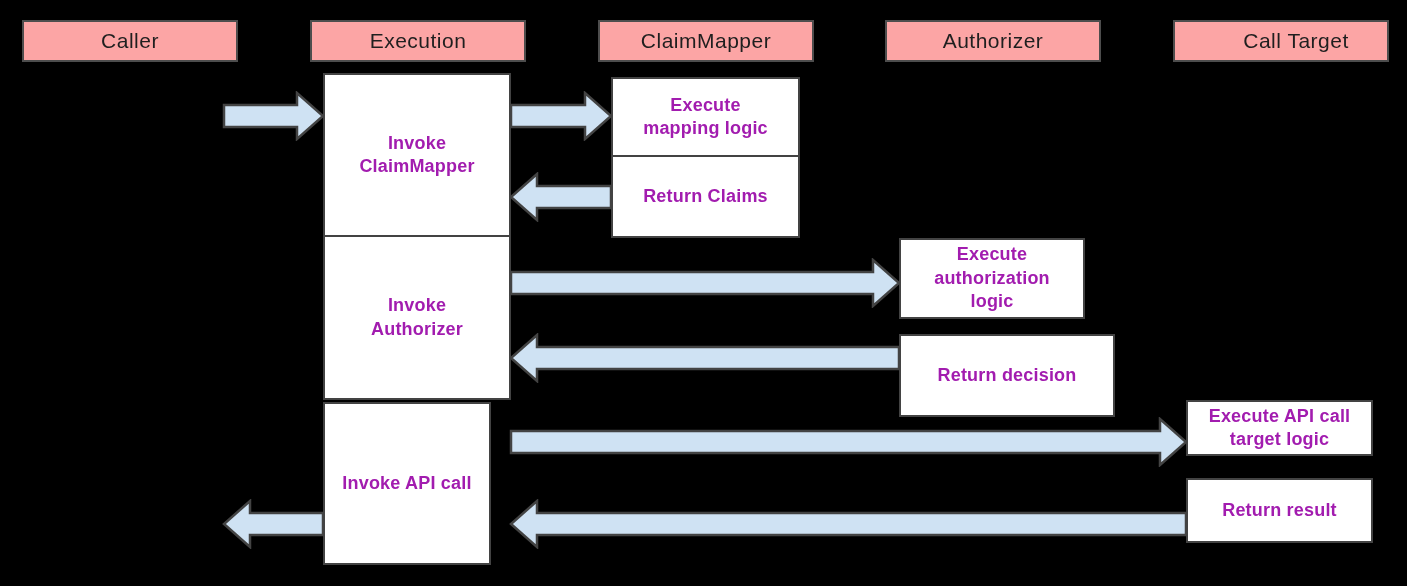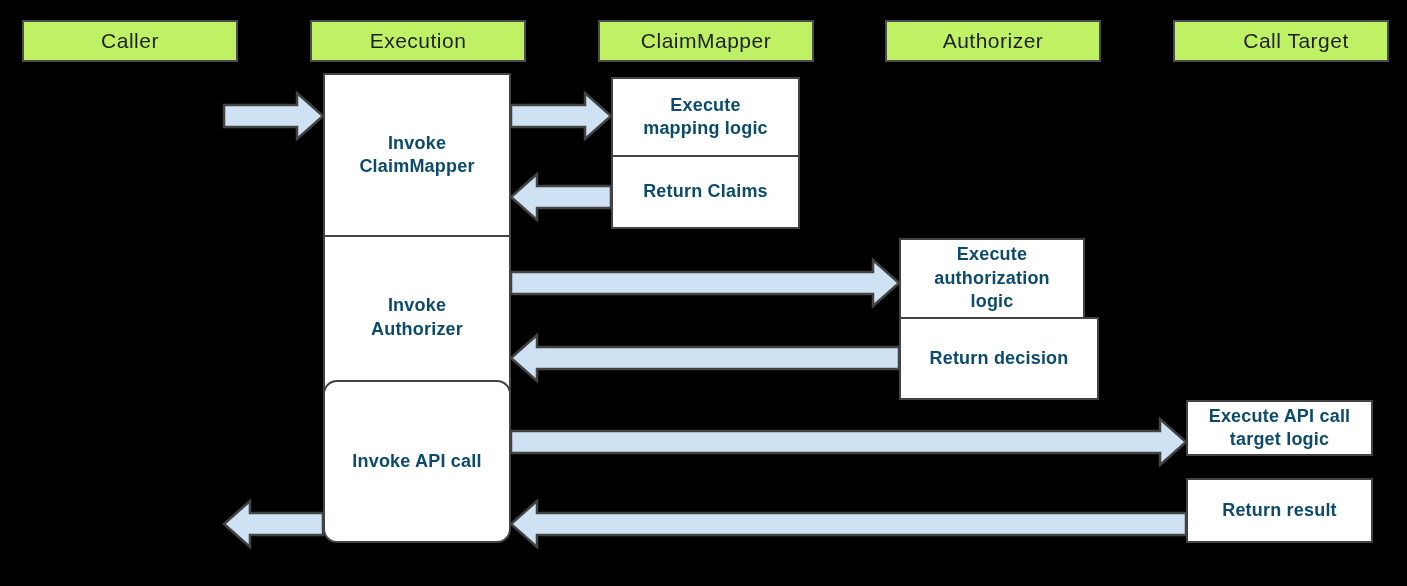--- a/index.html
+++ b/index.html
@@ -13,21 +13,21 @@
     height: 586px;
     background: #000000;
     font-family: "Liberation Sans", "DejaVu Sans", sans-serif;
     overflow: hidden;
   }
   .header-box {
     position: absolute;
     top: 20px;
     width: 216px;
     height: 42px;
-    background: #bef264;
+    background: #fca5a5;
     border: 2px solid #4d4d4d;
     box-sizing: border-box;
     display: flex;
     align-items: center;
     justify-content: center;
     font-size: 21px;
     font-weight: 400;
     letter-spacing: 0.5px;
     color: #1f1f1f;
   }
@@ -36,21 +36,21 @@
     background: #ffffff;
     border: 2px solid #434343;
     box-sizing: border-box;
     display: flex;
     align-items: center;
     justify-content: center;
     text-align: center;
     font-size: 18px;
     font-weight: 700;
     line-height: 1.3;
-    color: #0c4a6e;
+    color: #a21caf;
     white-space: pre-line;
     letter-spacing: 0.2px;
   }
   .arrow {
     position: absolute;
     display: block;
   }
   .arrow polygon {
     fill: #cfe2f3;
     stroke: #434343;
@@ -62,25 +62,25 @@
   #hdr-caller      { left: 22px; }
   #hdr-frontend    { left: 310px; }
   #hdr-claimmapper { left: 598px; }
   #hdr-authorizer  { left: 885px; }
   #hdr-calltarget  { left: 1173px; padding-left: 30px; }
 
   
   #box-caller-activity      { left: 37px;   top: 73px;  width: 187px; height: 488px; }
   #box-invoke-claimmapper   { left: 323px;  top: 73px;  width: 188px; height: 164px; }
   #box-invoke-authorizer    { left: 323px;  top: 235px; width: 188px; height: 165px; }
-  #box-invoke-api-call      { left: 323px;  top: 380px; width: 188px; height: 163px; border-radius: 14px; }
+  #box-invoke-api-call      { left: 323px;  top: 402px; width: 168px; height: 163px; }
   #box-execute-mapping      { left: 611px;  top: 77px;  width: 189px; height: 80px; }
-  #box-return-claims        { left: 611px;  top: 155px; width: 189px; height: 74px; }
+  #box-return-claims        { left: 611px;  top: 155px; width: 189px; height: 83px; }
   #box-execute-authorization{ left: 899px;  top: 238px; width: 186px; height: 81px; }
-  #box-return-decision      { left: 899px;  top: 317px; width: 200px; height: 83px; }
+  #box-return-decision      { left: 899px;  top: 334px; width: 216px; height: 83px; }
   #box-execute-api-target   { left: 1186px; top: 400px; width: 187px; height: 56px; }
   #box-return-result        { left: 1186px; top: 478px; width: 187px; height: 65px; }
 
   
   #arrow-caller-to-frontend      { left: 222px; top: 91px; }
   #arrow-frontend-to-claimmapper { left: 509px; top: 91px; }
   #arrow-claimmapper-to-frontend { left: 509px; top: 172px; }
   #arrow-frontend-to-authorizer  { left: 509px; top: 258px; }
   #arrow-authorizer-to-frontend  { left: 509px; top: 333px; }
   #arrow-frontend-to-calltarget  { left: 509px; top: 417px; }

